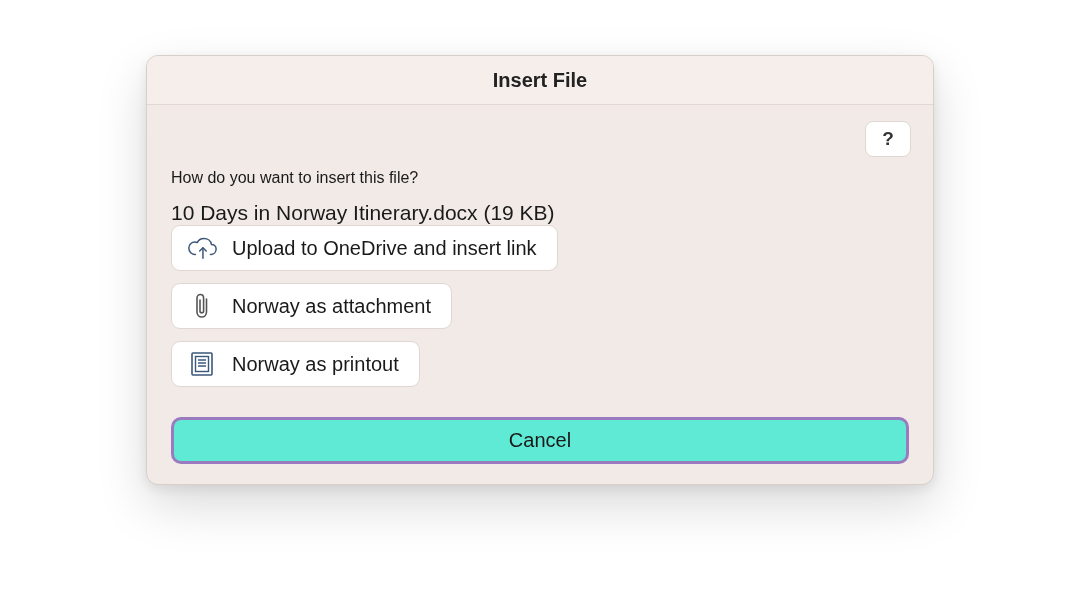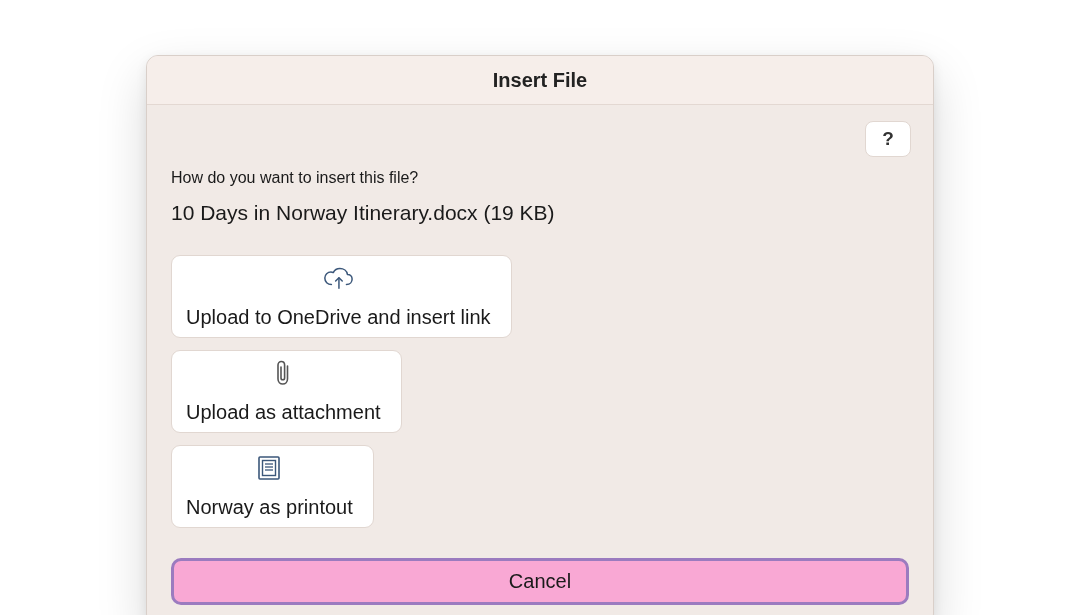--- a/index.html
+++ b/index.html
@@ -54,49 +54,47 @@
   }
   .prompt {
     font-size: 16px;
     color: #1a1a1a;
     margin-top: 50px;
     margin-bottom: 14px;
   }
   .fileinfo {
     font-size: 21px;
     color: #1a1a1a;
-    margin-bottom: 30px;
   }
   .option-btn {
     display: inline-flex;
     align-items: center;
     gap: 14px;
     background: #ffffff;
     border: 1px solid #e1d7d1;
     border-radius: 9px;
     padding: 8px 20px 8px 14px;
     font-size: 20px;
     color: #1a1a1a;
     cursor: pointer;
     margin-bottom: 12px;
-    flex-direction: column;
   }
   .option-btn .icon {
     width: 32px;
     height: 28px;
     display: flex;
     align-items: center;
     justify-content: center;
     flex-shrink: 0;
   }
   .cancel-btn {
     display: block;
     width: 100%;
     margin-top: 18px;
-    background: #f9a8d4;
+    background: #5eead4;
     border: 3px solid #9b7bbf;
     border-radius: 10px;
     padding: 9px 0;
     font-size: 20px;
     color: #1a1a1a;
     text-align: center;
     cursor: pointer;
   }
 </style>
 </head>
@@ -128,21 +126,21 @@
       </button>
     </div>
 
     <div>
       <button class="option-btn">
         <span class="icon">
           <svg width="20" height="30" viewBox="0 0 20 30" fill="none">
             <path d="M14.5 8 L14.5 21 C14.5 24 12.3 26 9.8 26 C7.2 26 5 24 5 21 L5 7 C5 5 6.5 3.5 8.3 3.5 C10.1 3.5 11.6 5 11.6 7 L11.6 20 C11.6 21 10.8 21.8 9.8 21.8 C8.8 21.8 8 21 8 20 L8 9" stroke="#555" stroke-width="1.6" stroke-linecap="round" stroke-linejoin="round"></path>
           </svg>
         </span>
-        <span>Upload as attachment</span>
+        <span>Norway as attachment</span>
       </button>
     </div>
 
     <div>
       <button class="option-btn">
         <span class="icon">
           <svg width="28" height="28" viewBox="0 0 28 28" fill="none">
             <rect x="4" y="3" width="20" height="22" rx="1" stroke="#3b577a" stroke-width="1.6"></rect>
             <rect x="7.5" y="6.5" width="13" height="15" stroke="#3b577a" stroke-width="1.4"></rect>
             <line x1="10" y1="10" x2="18" y2="10" stroke="#3b577a" stroke-width="1.3"></line>

